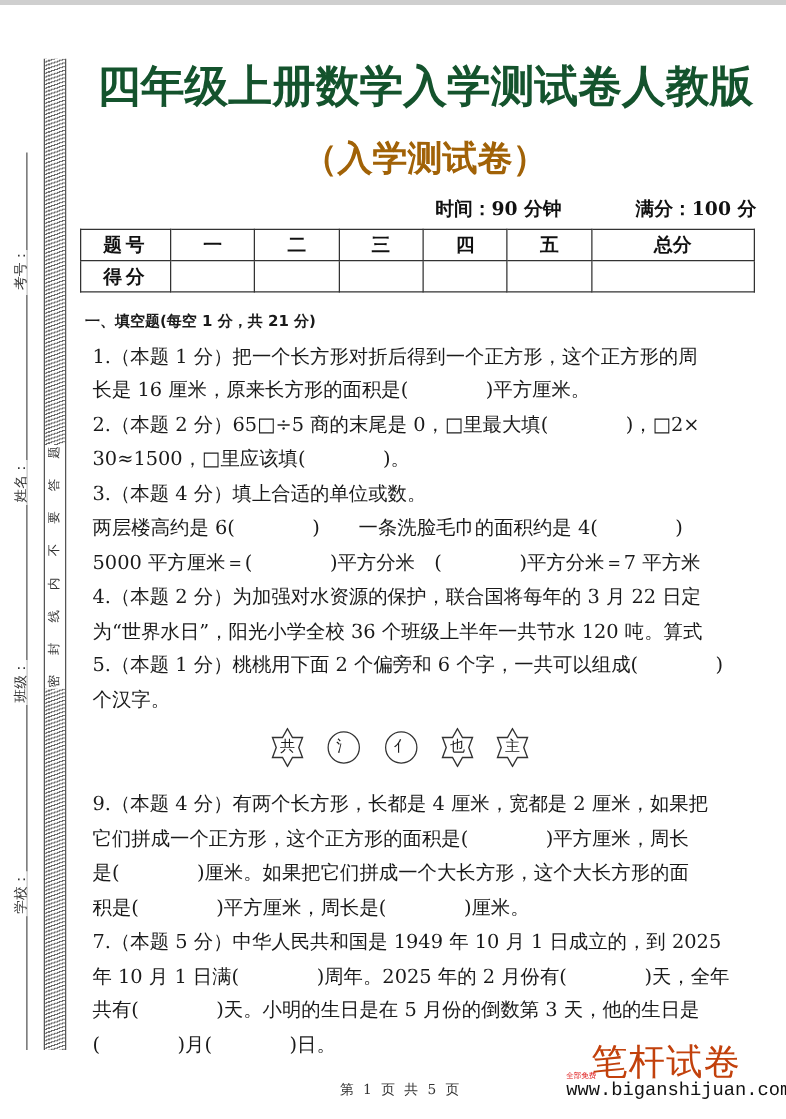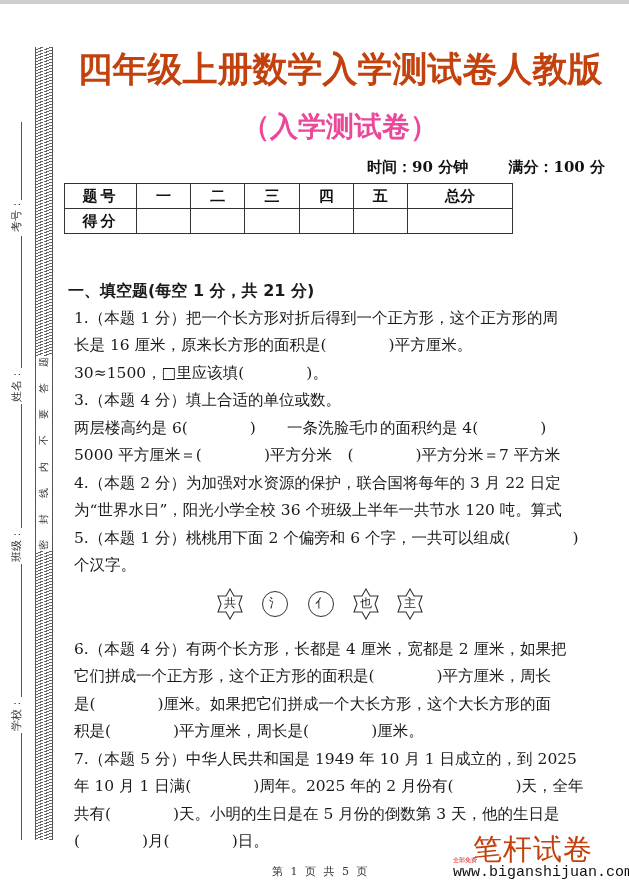--- a/index.html
+++ b/index.html
@@ -18,32 +18,32 @@
     background-size: 100% 3px; }
   .seal-text { position:absolute; left:36px; top:356px; width:16px; height:195px; background:#fff;
     display:flex; flex-direction:column; justify-content:space-between; align-items:center;
     font-size:10px; color:#333; }
   .seal-text span { display:block; transform:rotate(-90deg); line-height:12px; }
 
   .side-label { position:absolute; font-size:11px; color:#333; transform:rotate(-90deg); transform-origin:center; white-space:nowrap; }
   .side-line { position:absolute; left:21px; width:1px; background:#fff; }
 
   .title { position:absolute; left:60px; top:46px; width:560px; text-align:center;
-    font-size:35px; font-weight:bold; letter-spacing:0px; color:#c2410c; }
+    font-size:35px; font-weight:bold; letter-spacing:0px; color:#14532d; }
   .subtitle { position:absolute; left:60px; top:108px; width:560px; text-align:center;
-    font-size:28px; font-weight:bold; color:#ec4899; }
+    font-size:28px; font-weight:bold; color:#a16207; }
   .meta { position:absolute; top:158px; right:24px; font-size:15px; font-weight:bold; color:#111; }
-  .meta span { margin-left:35px; }
+  .meta span { margin-left:54px; }
 
-  table.score { position:absolute; left:64px; top:183px; width:449px; border-collapse:collapse; }
+  table.score { position:absolute; left:64px; top:183px; width:540px; border-collapse:collapse; }
   table.score td { border:1.5px solid #333; height:24px; text-align:center; font-size:15px; font-weight:bold; color:#111; padding:0; }
   table.score td.rowhead { width:71px; letter-spacing:3px; }
 
   .content { position:absolute; left:74px; top:244px; width:535px; font-size:15.5px; line-height:27.5px; color:#1a1a1a; }
-  .section { font-weight:bold; font-family:"DejaVu Sans","Liberation Sans",sans-serif; font-size:16px; margin-left:-6px;margin-top:33px; }
+  .section { font-weight:bold; font-family:"DejaVu Sans","Liberation Sans",sans-serif; font-size:12px; margin-left:-6px; }
   .line { white-space:nowrap; }
   .chars { display:flex; gap:12px; margin:6px 0 14px 140px; height:36px; align-items:center; }
   .star { width:32px; height:32px; position:relative; display:flex; align-items:center; justify-content:center; font-size:12px; }
   .star svg { position:absolute; left:0; top:0; }
   .star span { position:relative; }
   .circ { width:24px; height:24px; border:1.2px solid #333; border-radius:50%; display:flex; align-items:center; justify-content:center; font-size:12px; margin:0 4px; }
 
   .footer { position:absolute; left:272px; top:864px; font-size:11px; color:#333; letter-spacing:2px; }
   .wm-title { position:absolute; left:473px; top:830px; font-size:29px; font-family:"DejaVu Sans","Liberation Sans",sans-serif; color:#c2410c; letter-spacing:1px; }
   .wm-free { position:absolute; left:453px; top:856px; font-size:6px; color:#d11; font-family:"DejaVu Sans",sans-serif; }
@@ -107,20 +107,21 @@
   </table>
 
 <div class="content">
   <div class="section">一、填空题(每空 1 分，共 21 分)</div>
 
   <div>
     <div class="line">1.（本题 1 分）把一个长方形对折后得到一个正方形，这个正方形的周</div>
     <div class="line">长是 16 厘米，原来长方形的面积是(　　　　)平方厘米。</div>
   </div>
   <div>
+    <div class="line">2.（本题 2 分）65□÷5 商的末尾是 0，□里最大填(　　　　)，□2×</div>
     <div class="line">30≈1500，□里应该填(　　　　)。</div>
   </div>
   <div>
     <div class="line">3.（本题 4 分）填上合适的单位或数。</div>
     <div class="line">两层楼高约是 6(　　　　)　　一条洗脸毛巾的面积约是 4(　　　　)</div>
     <div class="line">5000 平方厘米＝(　　　　)平方分米　(　　　　)平方分米＝7 平方米</div>
   </div>
   <div>
     <div class="line">4.（本题 2 分）为加强对水资源的保护，联合国将每年的 3 月 22 日定</div>
     <div class="line">为“世界水日”，阳光小学全校 36 个班级上半年一共节水 120 吨。算式</div>
@@ -149,21 +150,21 @@
       </div>
       <div class="star">
         <svg width="32" height="32" viewBox="0 0 32 32">
             <polygon points="16,1 20,8 28,8 25,16 28,24 20,24 16,31 12,24 4,24 7,16 4,8 12,8" fill="none" stroke="#333" stroke-width="1.1"></polygon>
           </svg>
         <span>主</span>
       </div>
     </div>
   </div>
   <div>
-    <div class="line">6.（本题 4 分）有两个长方形，长都是 4 厘米，宽都是 2 厘米，如果把</div>
+    <div class="line">9.（本题 4 分）有两个长方形，长都是 4 厘米，宽都是 2 厘米，如果把</div>
     <div class="line">它们拼成一个正方形，这个正方形的面积是(　　　　)平方厘米，周长</div>
     <div class="line">是(　　　　)厘米。如果把它们拼成一个大长方形，这个大长方形的面</div>
     <div class="line">积是(　　　　)平方厘米，周长是(　　　　)厘米。</div>
   </div>
   <div>
     <div class="line">7.（本题 5 分）中华人民共和国是 1949 年 10 月 1 日成立的，到 2025</div>
     <div class="line">年 10 月 1 日满(　　　　)周年。2025 年的 2 月份有(　　　　)天，全年</div>
     <div class="line">共有(　　　　)天。小明的生日是在 5 月份的倒数第 3 天，他的生日是</div>
     <div class="line">(　　　　)月(　　　　)日。</div>
   </div>

